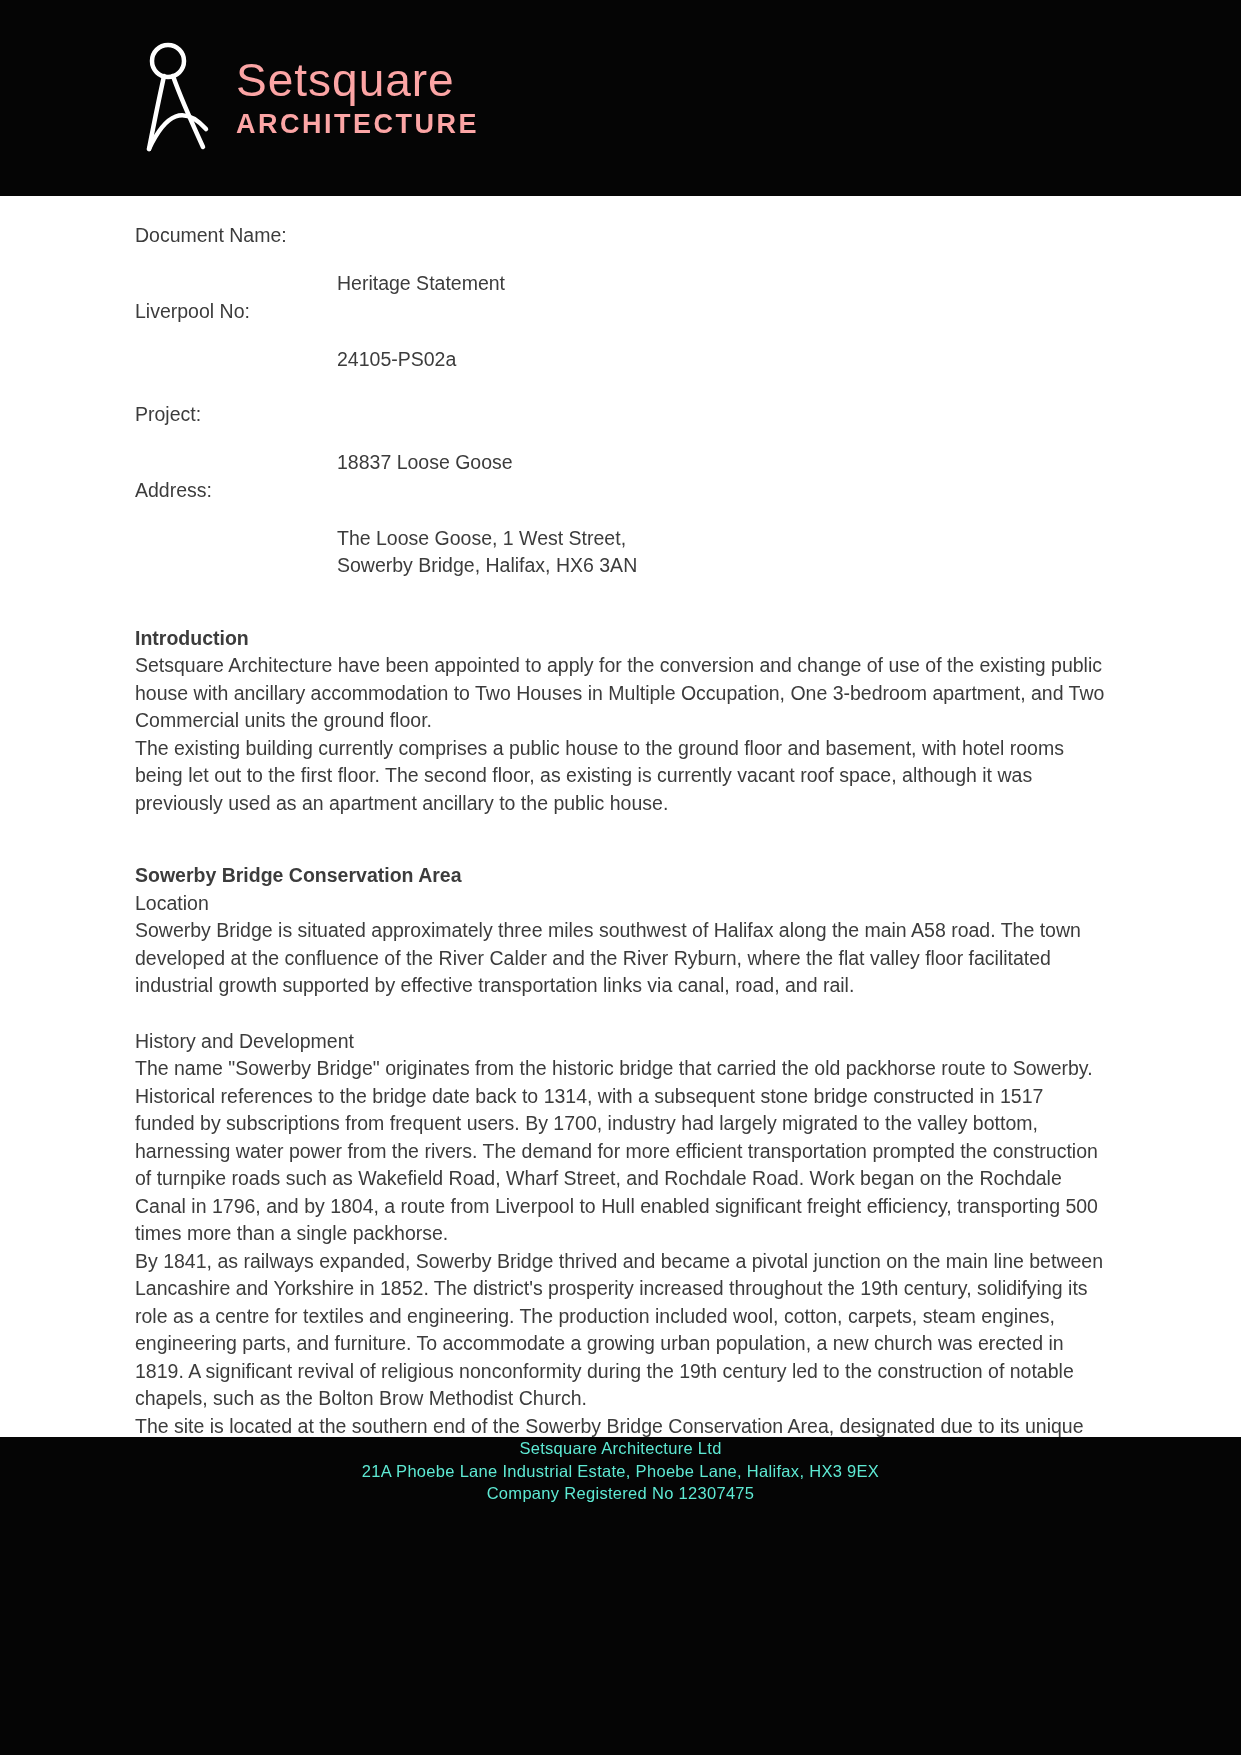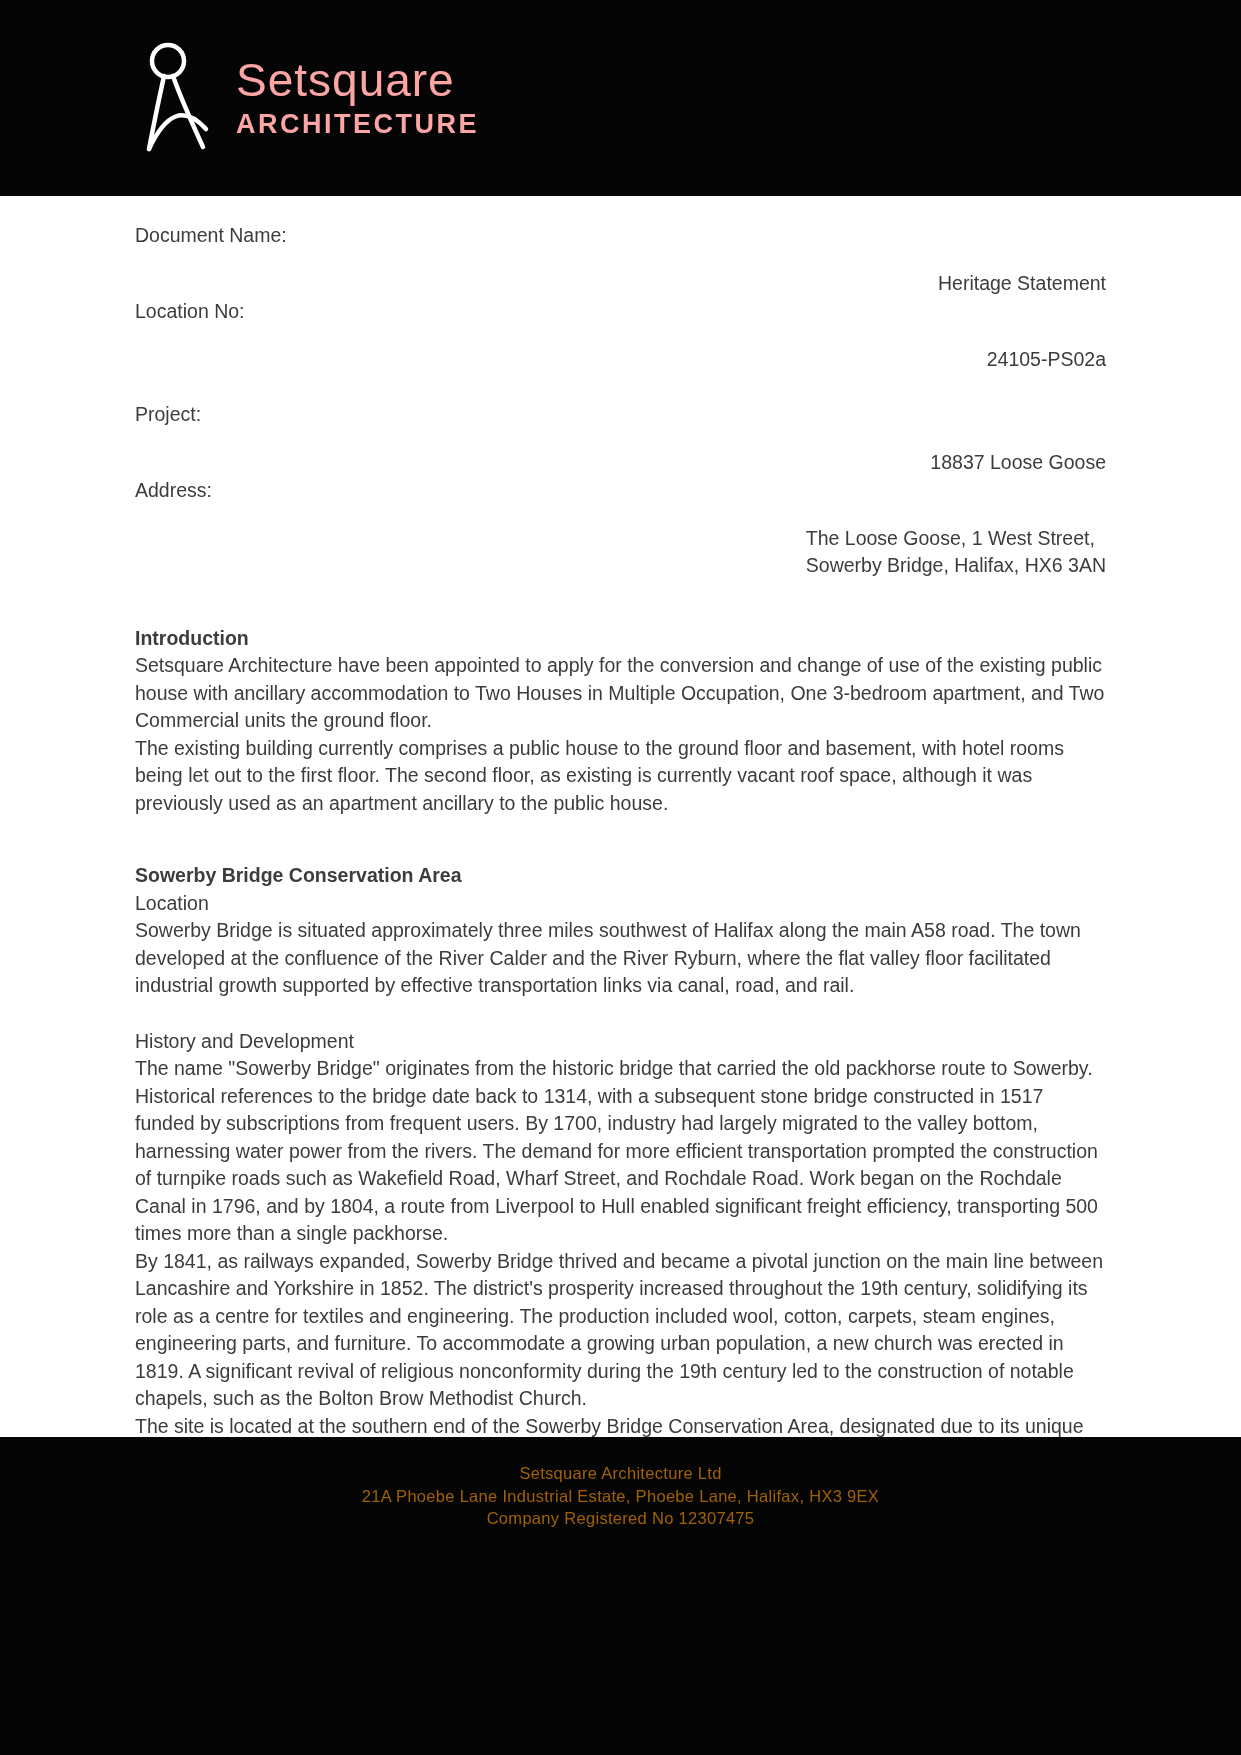--- a/index.html
+++ b/index.html
@@ -37,38 +37,37 @@
   }
 
   
   .doc-body {
     box-sizing: border-box;
     padding: 26px 135px 0 135px;
     color: #3c3c3c;
     font-size: 19.5px;
     line-height: 27.5px;
   }
-  .meta-row { display: flex; justify-content: space-between; }
+  .meta-row { display: flex; }
   .meta-label { width: 202px; flex: none; }
   .meta-value { white-space: pre-line; margin-top: 48px; }
   .mt { margin-top: 28px; }
   .doc-heading { font-weight: 700; margin-top: 45px; }
   .doc-sub { font-weight: 400; }
   .para { margin: 0; white-space: pre-line; }
 
   
   .page-footer {
     box-sizing: border-box;
     position: absolute;
     left: 0; right: 0;
     top: 1437px; bottom: 0;
     background: #050505;
-    color: #a16207;
+    color: #5eead4;
     text-align: center;
-    padding-top: 25px;
     font-size: 16.5px;
     line-height: 22.5px;
     letter-spacing: 0.3px;
     z-index: 2;
   }
   .footer-line { margin: 0; }
 </style>
 </head>
 <body>
 
@@ -91,21 +90,21 @@
     </div>
   </header>
 
   <main class="doc-body">
 
     <div class="meta-row">
       <div class="meta-label">Document Name:</div>
       <div class="meta-value">Heritage Statement</div>
     </div>
     <div class="meta-row">
-      <div class="meta-label">Location No:</div>
+      <div class="meta-label">Liverpool No:</div>
       <div class="meta-value">24105-PS02a</div>
     </div>
 
     <div class="meta-row mt">
       <div class="meta-label">Project:</div>
       <div class="meta-value">18837 Loose Goose</div>
     </div>
     <div class="meta-row">
       <div class="meta-label">Address:</div>
       <div class="meta-value">The Loose Goose, 1 West Street,

